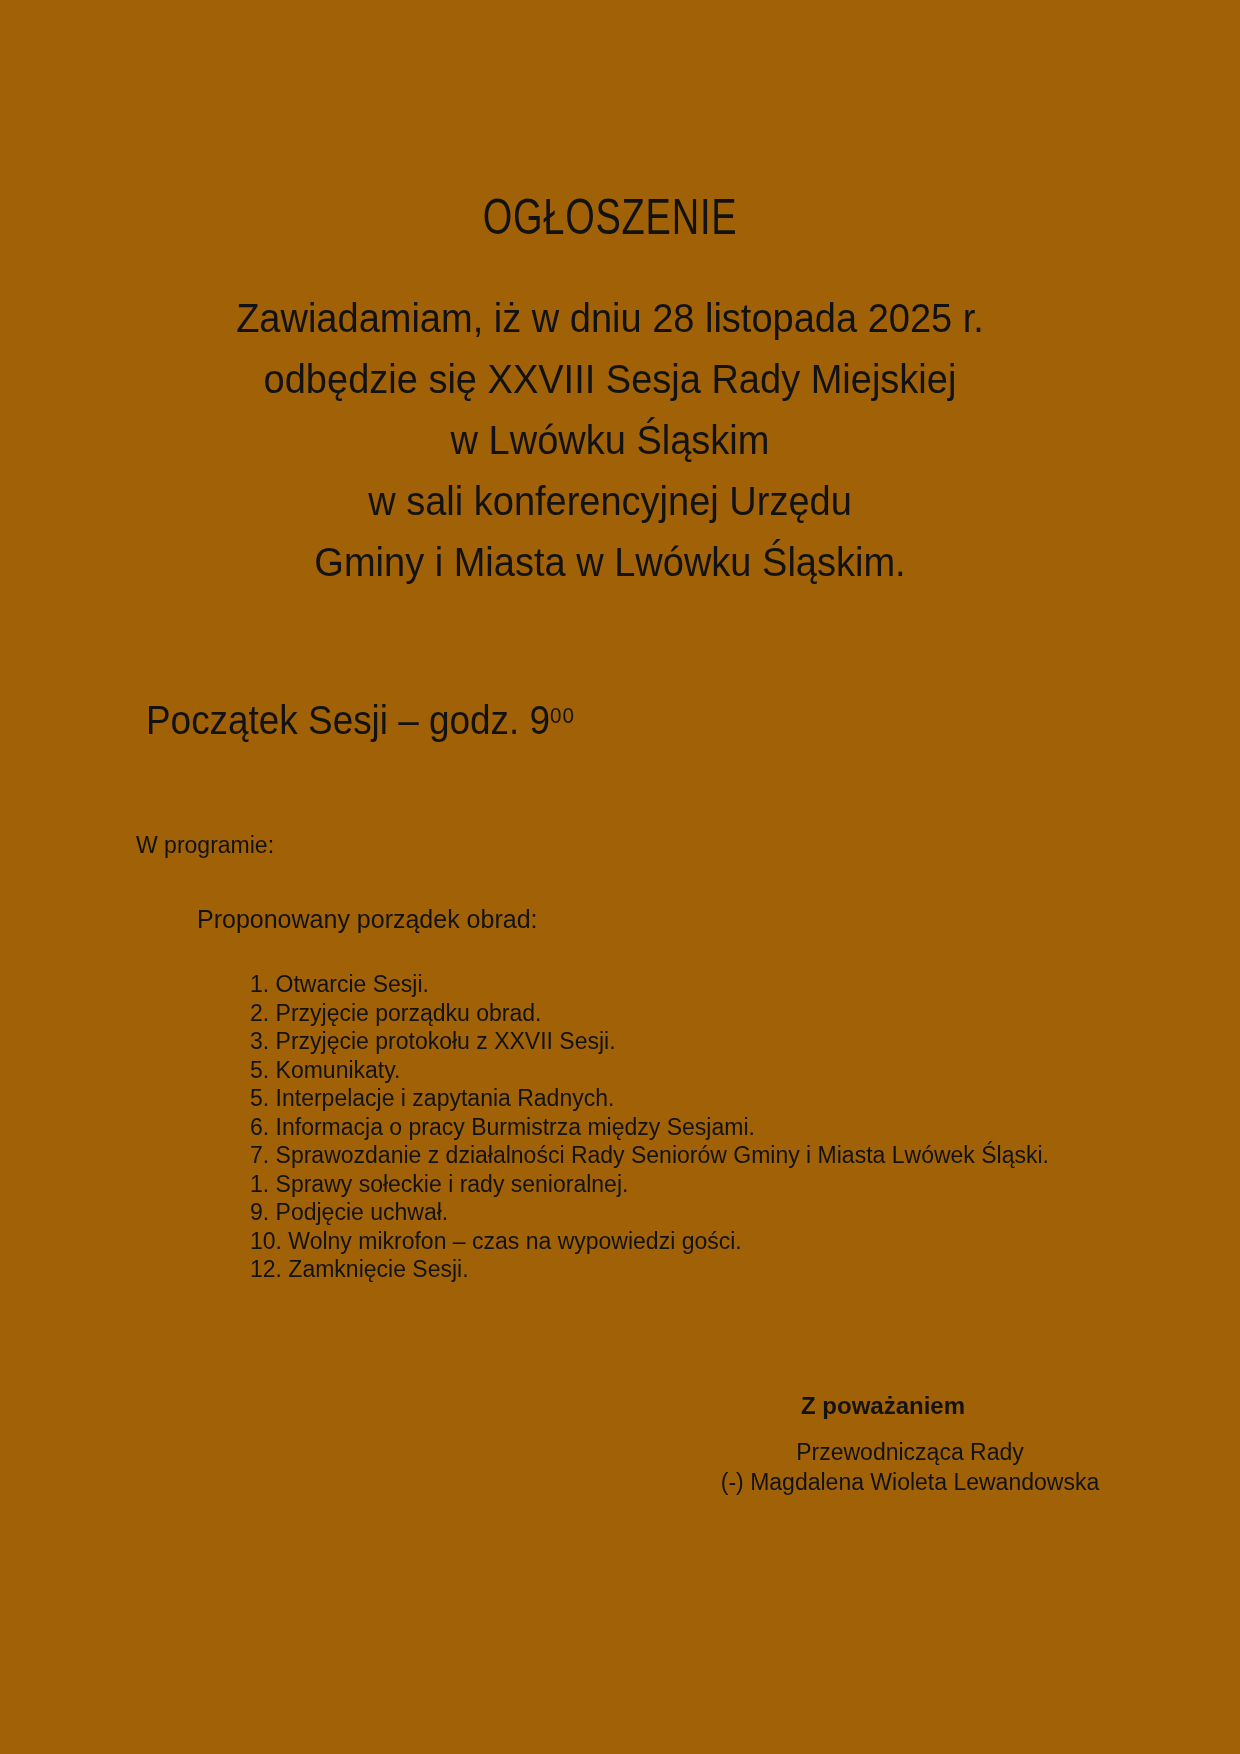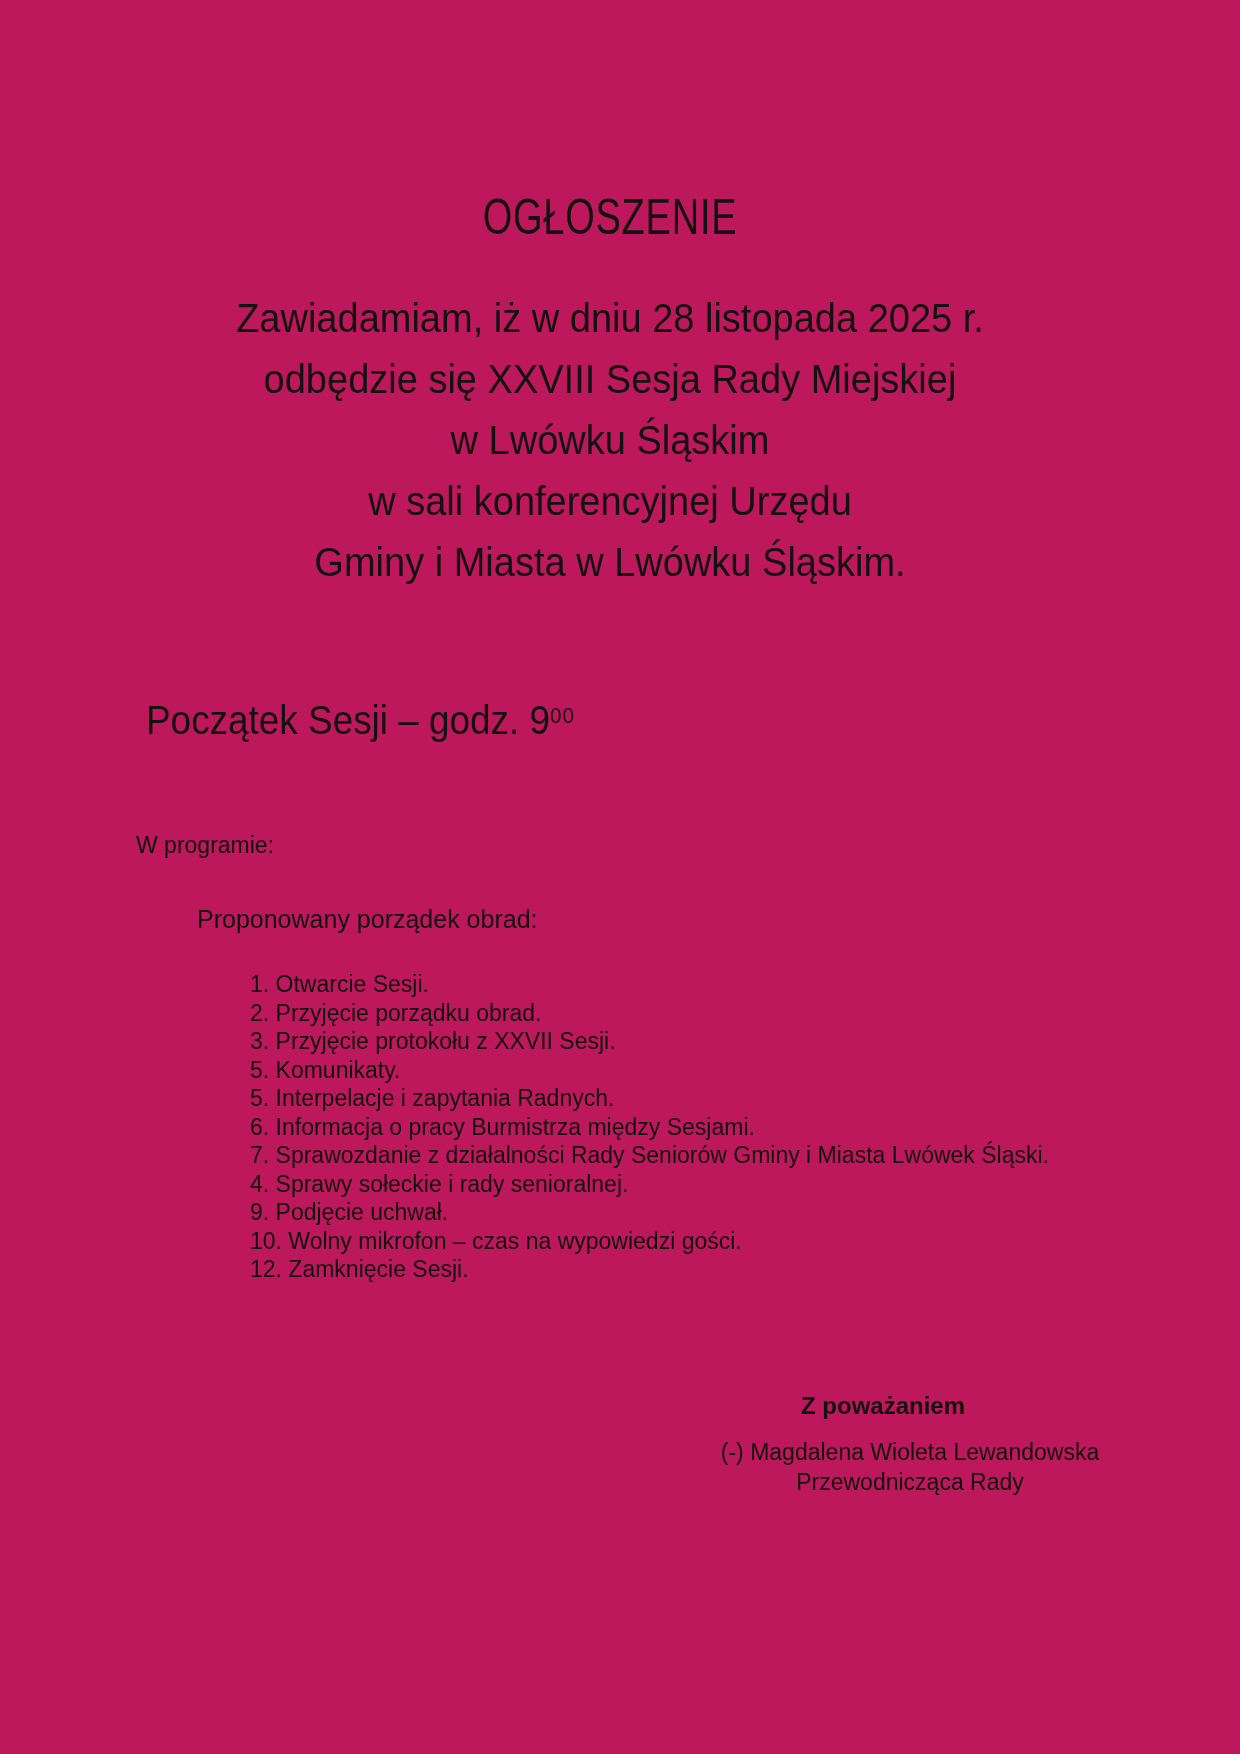--- a/index.html
+++ b/index.html
@@ -4,21 +4,21 @@
 <style>
   html, body {
     margin: 0;
     padding: 0;
     background: #ffffff;
   }
   .page {
     position: relative;
     width: 1240px;
     height: 1754px;
-    background: #be185d;
+    background: #a16207;
     color: #121212;
     font-family: "Liberation Sans", "DejaVu Sans", sans-serif;
     overflow: hidden;
   }
   .doc-title {
     position: absolute;
     top: 188px;
     left: 0;
     width: 1220px;
     text-align: center;
@@ -120,26 +120,26 @@
   <div class="agenda-heading">Proponowany porządek obrad:</div>
 
   <div class="agenda-list">
     <div>1. Otwarcie Sesji.</div>
     <div>2. Przyjęcie porządku obrad.</div>
     <div>3. Przyjęcie protokołu z XXVII Sesji.</div>
     <div>5. Komunikaty.</div>
     <div>5. Interpelacje i zapytania Radnych.</div>
     <div>6. Informacja o pracy Burmistrza między Sesjami.</div>
     <div>7. Sprawozdanie z działalności Rady Seniorów Gminy i Miasta Lwówek Śląski.</div>
-    <div>4. Sprawy sołeckie i rady senioralnej.</div>
+    <div>1. Sprawy sołeckie i rady senioralnej.</div>
     <div>9. Podjęcie uchwał.</div>
     <div>10. Wolny mikrofon – czas na wypowiedzi gości.</div>
     <div>12. Zamknięcie Sesji.</div>
   </div>
 
   <div class="closing">Z poważaniem</div>
 
   <div class="signature">
+    <div>Przewodnicząca Rady</div>
     <div>(-) Magdalena Wioleta Lewandowska</div>
-    <div>Przewodnicząca Rady</div>
   </div>
 
 </div>
 
 </body></html>

